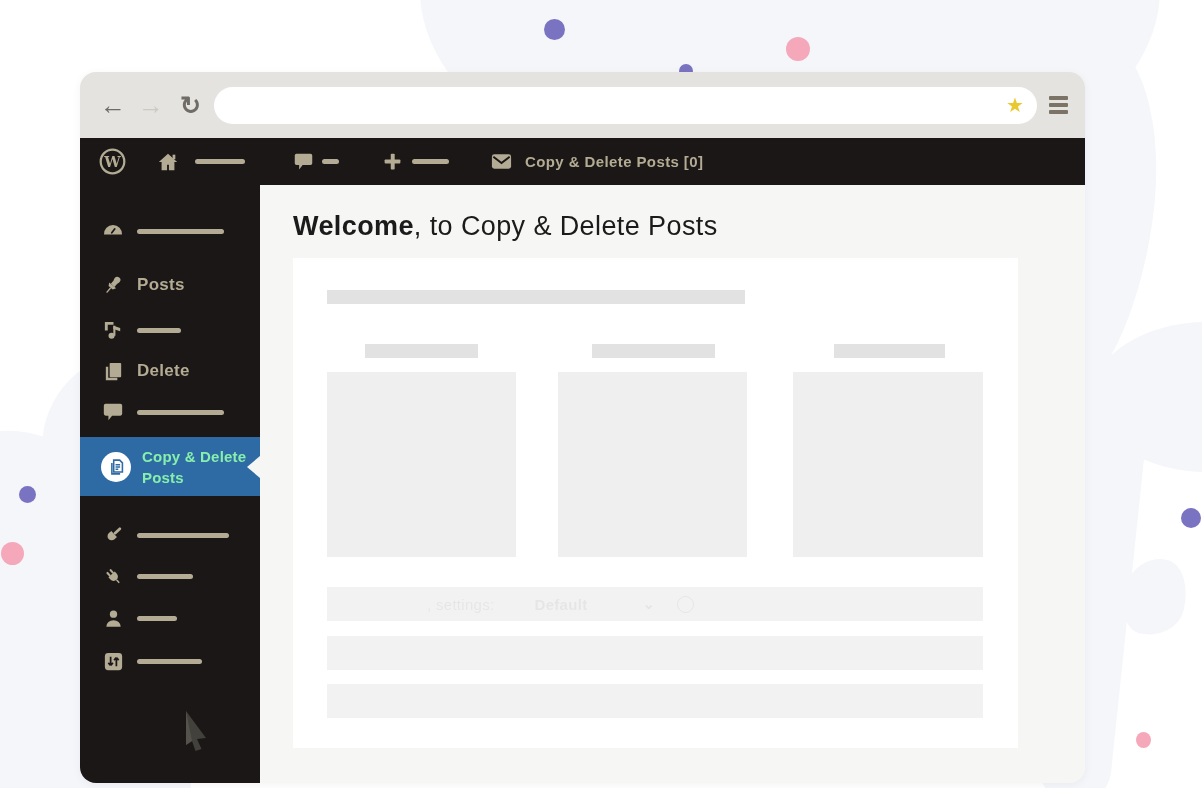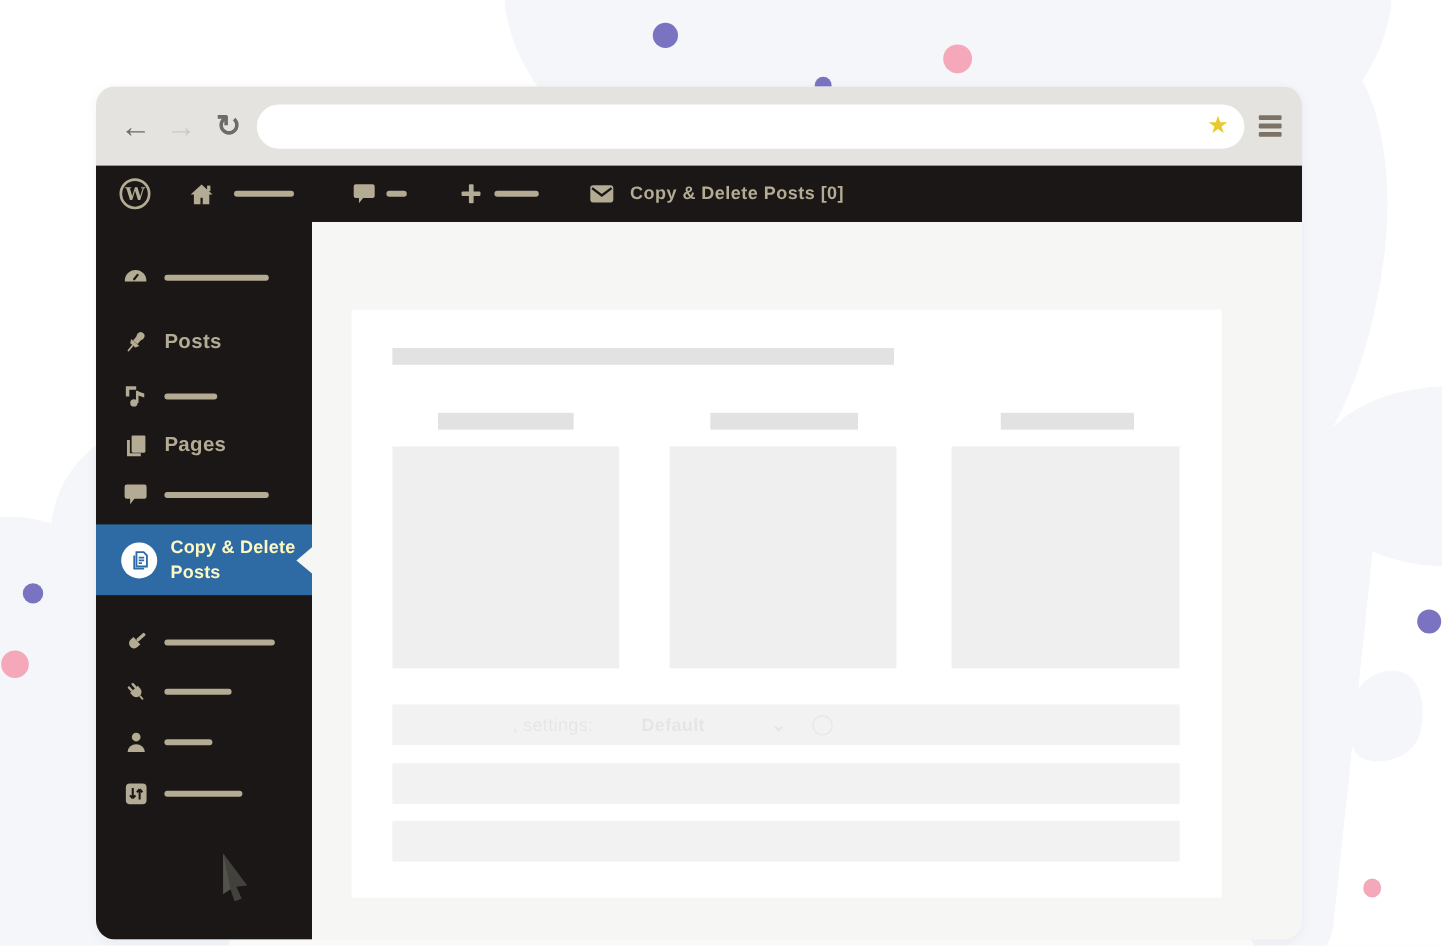--- a/index.html
+++ b/index.html
@@ -88,21 +88,21 @@
   .si-3 { top:130px; } .si-3 .ln { width:44px; }
   .si-4 { top:171px; }
   .si-5 { top:212px; } .si-5 .ln { width:87px; }
   .si-6 { top:335px; } .si-6 .ln { width:92px; }
   .si-7 { top:376px; } .si-7 .ln { width:56px; }
   .si-8 { top:418px; } .si-8 .ln { width:40px; }
   .si-9 { top:461px; } .si-9 .ln { width:65px; }
 
   .active-item {
     position:absolute; left:0; top:252px; width:100%; height:59px;
-    background:#2e6ba4; color:#fef9c3; display:flex; align-items:center; cursor:pointer;
+    background:#2e6ba4; color:#86efac; display:flex; align-items:center; cursor:pointer;
   }
   .active-item .circle {
     width:30px; height:30px; border-radius:50%; background:#ffffff;
     margin-left:21px; flex:none; display:flex; align-items:center; justify-content:center;
   }
   .active-item .txt { margin-left:11px; font-size:15px; font-weight:bold; line-height:1.4; letter-spacing:0.2px; }
   .active-arrow {
     position:absolute; right:0; top:50%; transform:translateY(-50%);
     width:0; height:0; border-top:11px solid transparent; border-bottom:11px solid transparent;
     border-right:13px solid #f6f6f4;
@@ -249,21 +249,21 @@
         <span class="ln"></span>
       </div>
 
       <div class="side-item si-4">
         <span class="ic">
           <svg width="23" height="23" viewBox="0 0 24 24" fill="#b3ab93">
             <rect x="8" y="3" width="12" height="15" rx="1"></rect>
             <path d="M4 7v14h12v-2.5H6.5V7z"></path>
           </svg>
         </span>
-        <span class="lb">Pages</span>
+        <span class="lb">Delete</span>
       </div>
 
       <div class="side-item si-5">
         <span class="ic">
           <svg width="22" height="22" viewBox="0 0 24 24" fill="#b3ab93">
             <path d="M4 3h16a2 2 0 0 1 2 2v9a2 2 0 0 1-2 2h-9l-4 5v-5H4a2 2 0 0 1-2-2V5a2 2 0 0 1 2-2z"></path>
           </svg>
         </span>
         <span class="ln"></span>
       </div>
@@ -334,20 +334,23 @@
 
       <span class="cursor">
         <svg width="26" height="42" viewBox="0 0 26 42">
           <path d="M1 1 L21 28 L12 29 L16.5 39 L10.5 41 L7 31 L1 35 Z" fill="#43413c"></path>
           <path d="M1 1 L7 31 L1 35 Z" fill="#55524c"></path>
         </svg>
       </span>
     </div>
 
     <div class="content">
+      <div class="heading">
+        <b>Welcome</b><span>, to Copy &amp; Delete Posts</span>
+      </div>
 
       <div class="card">
         <div class="ph ph-long"></div>
         <div class="ph ph-h1"></div>
         <div class="ph ph-h2"></div>
         <div class="ph ph-h3"></div>
         <div class="box box-1"></div>
         <div class="box box-2"></div>
         <div class="box box-3"></div>
 

